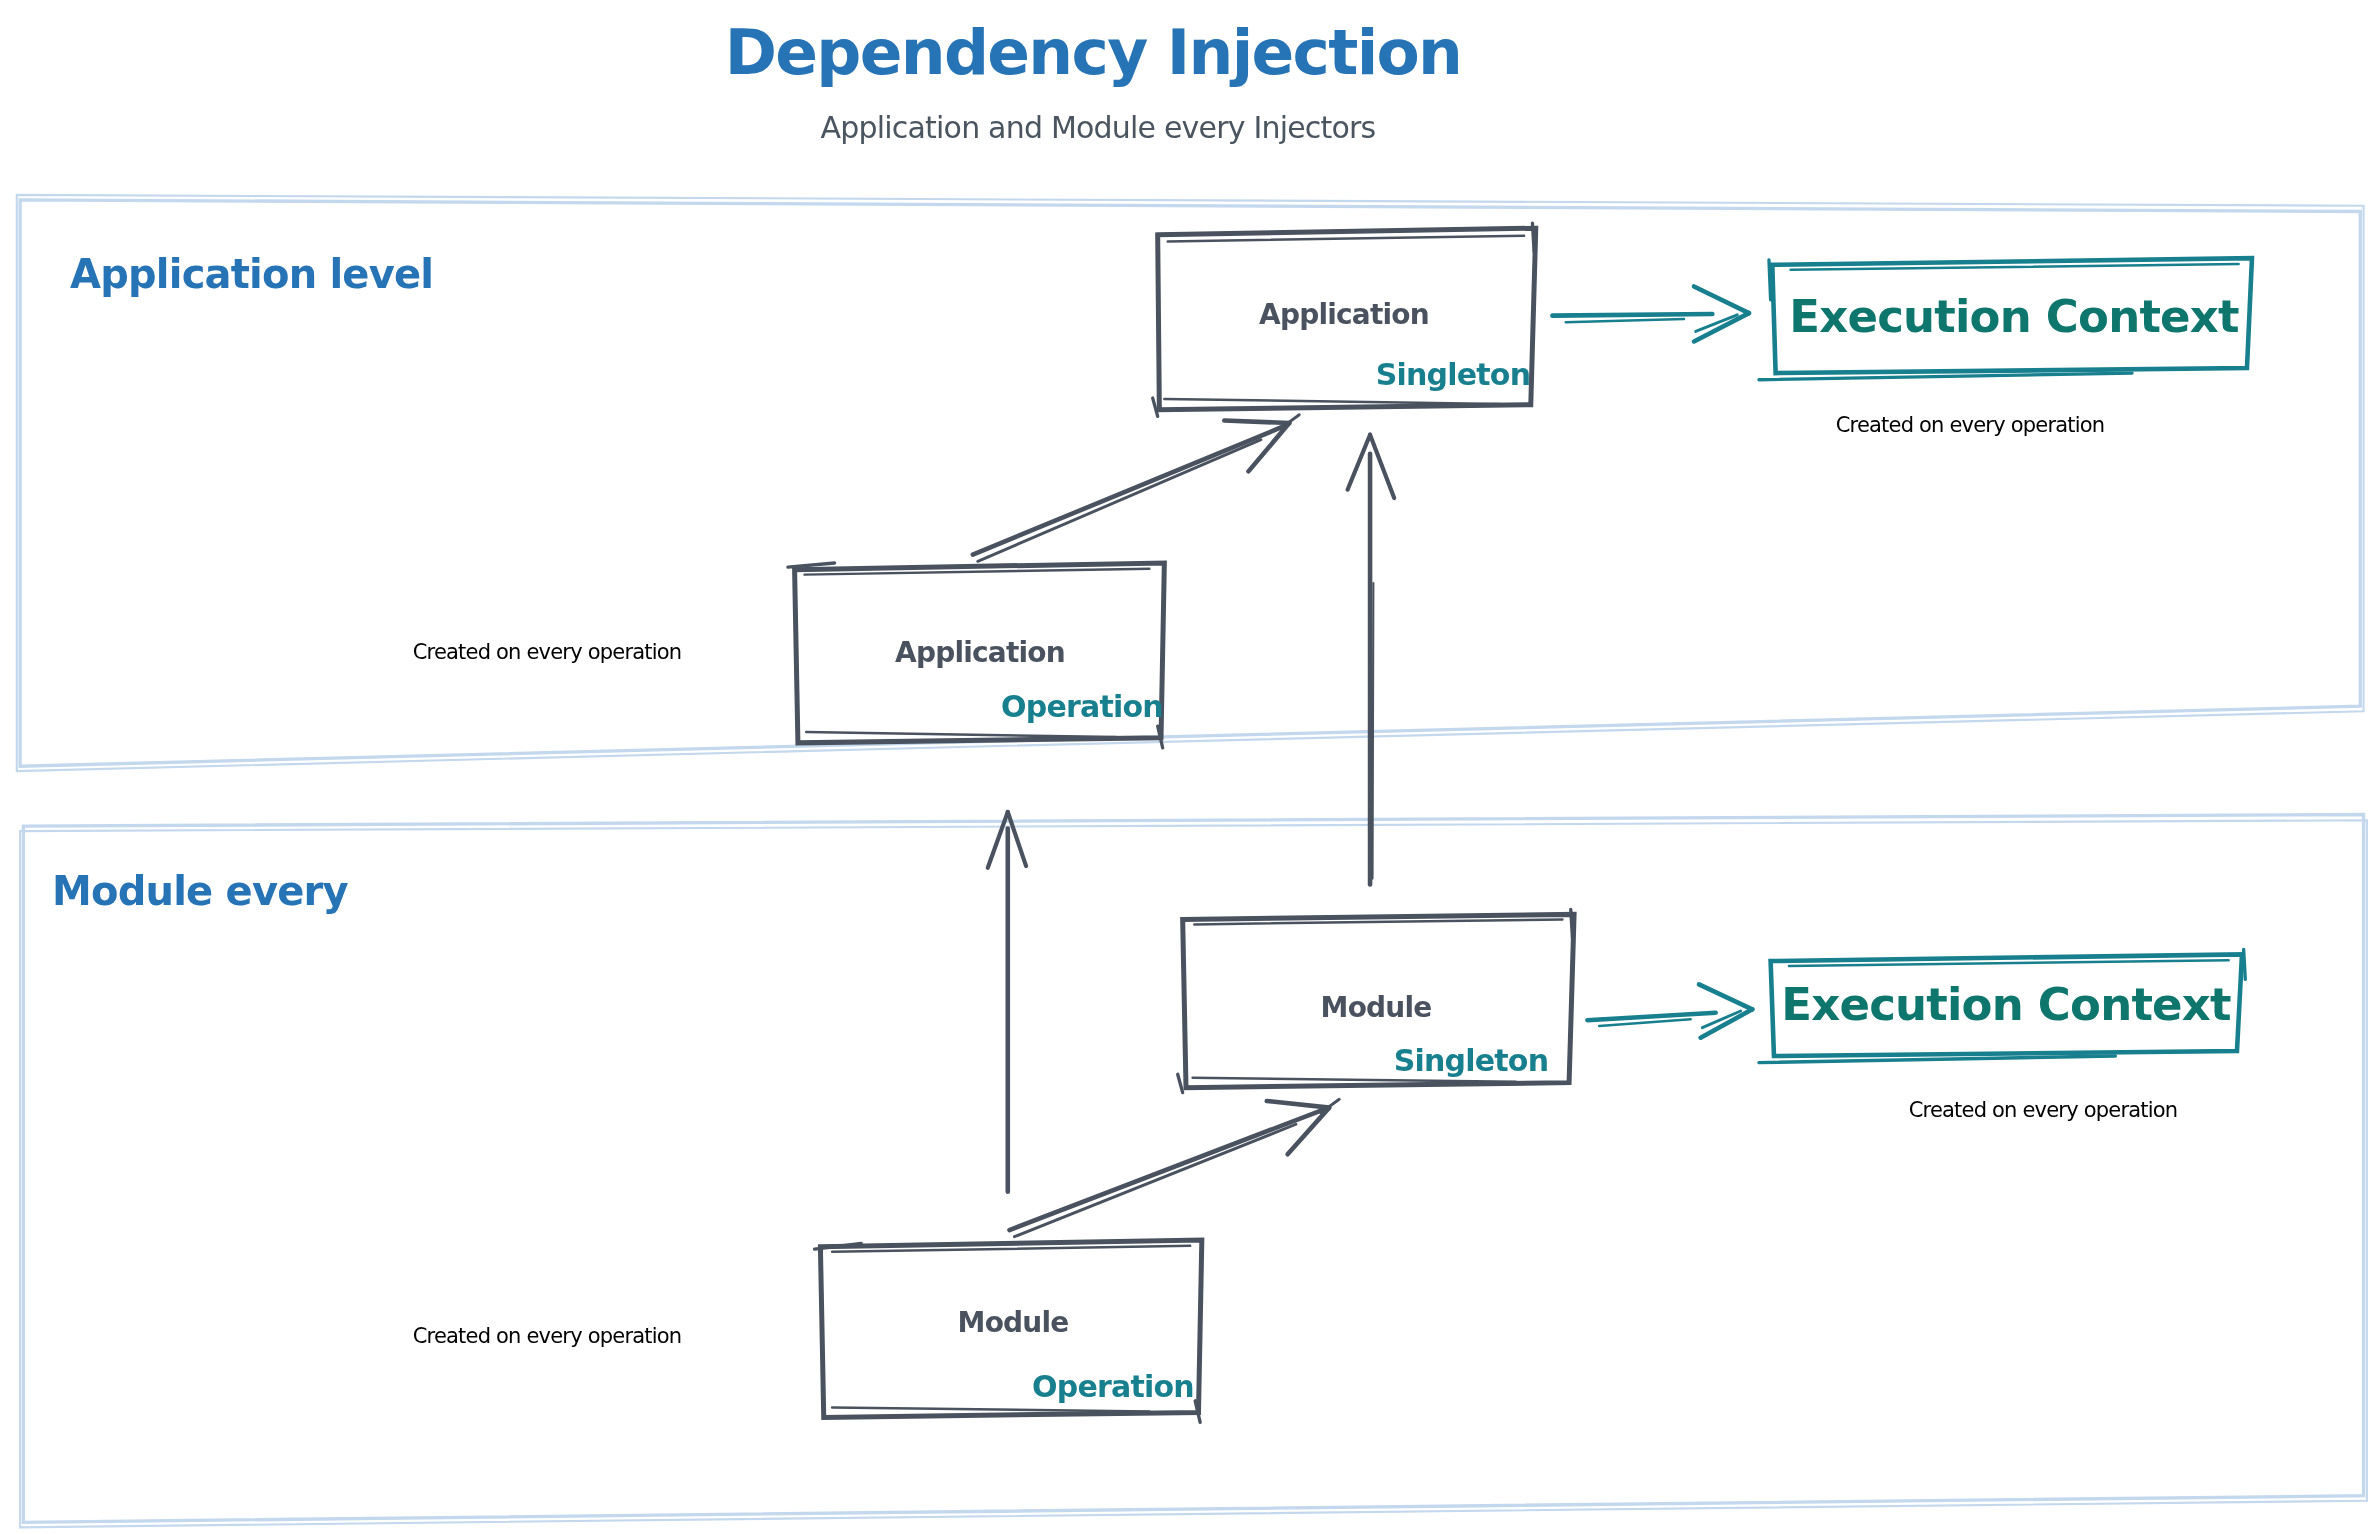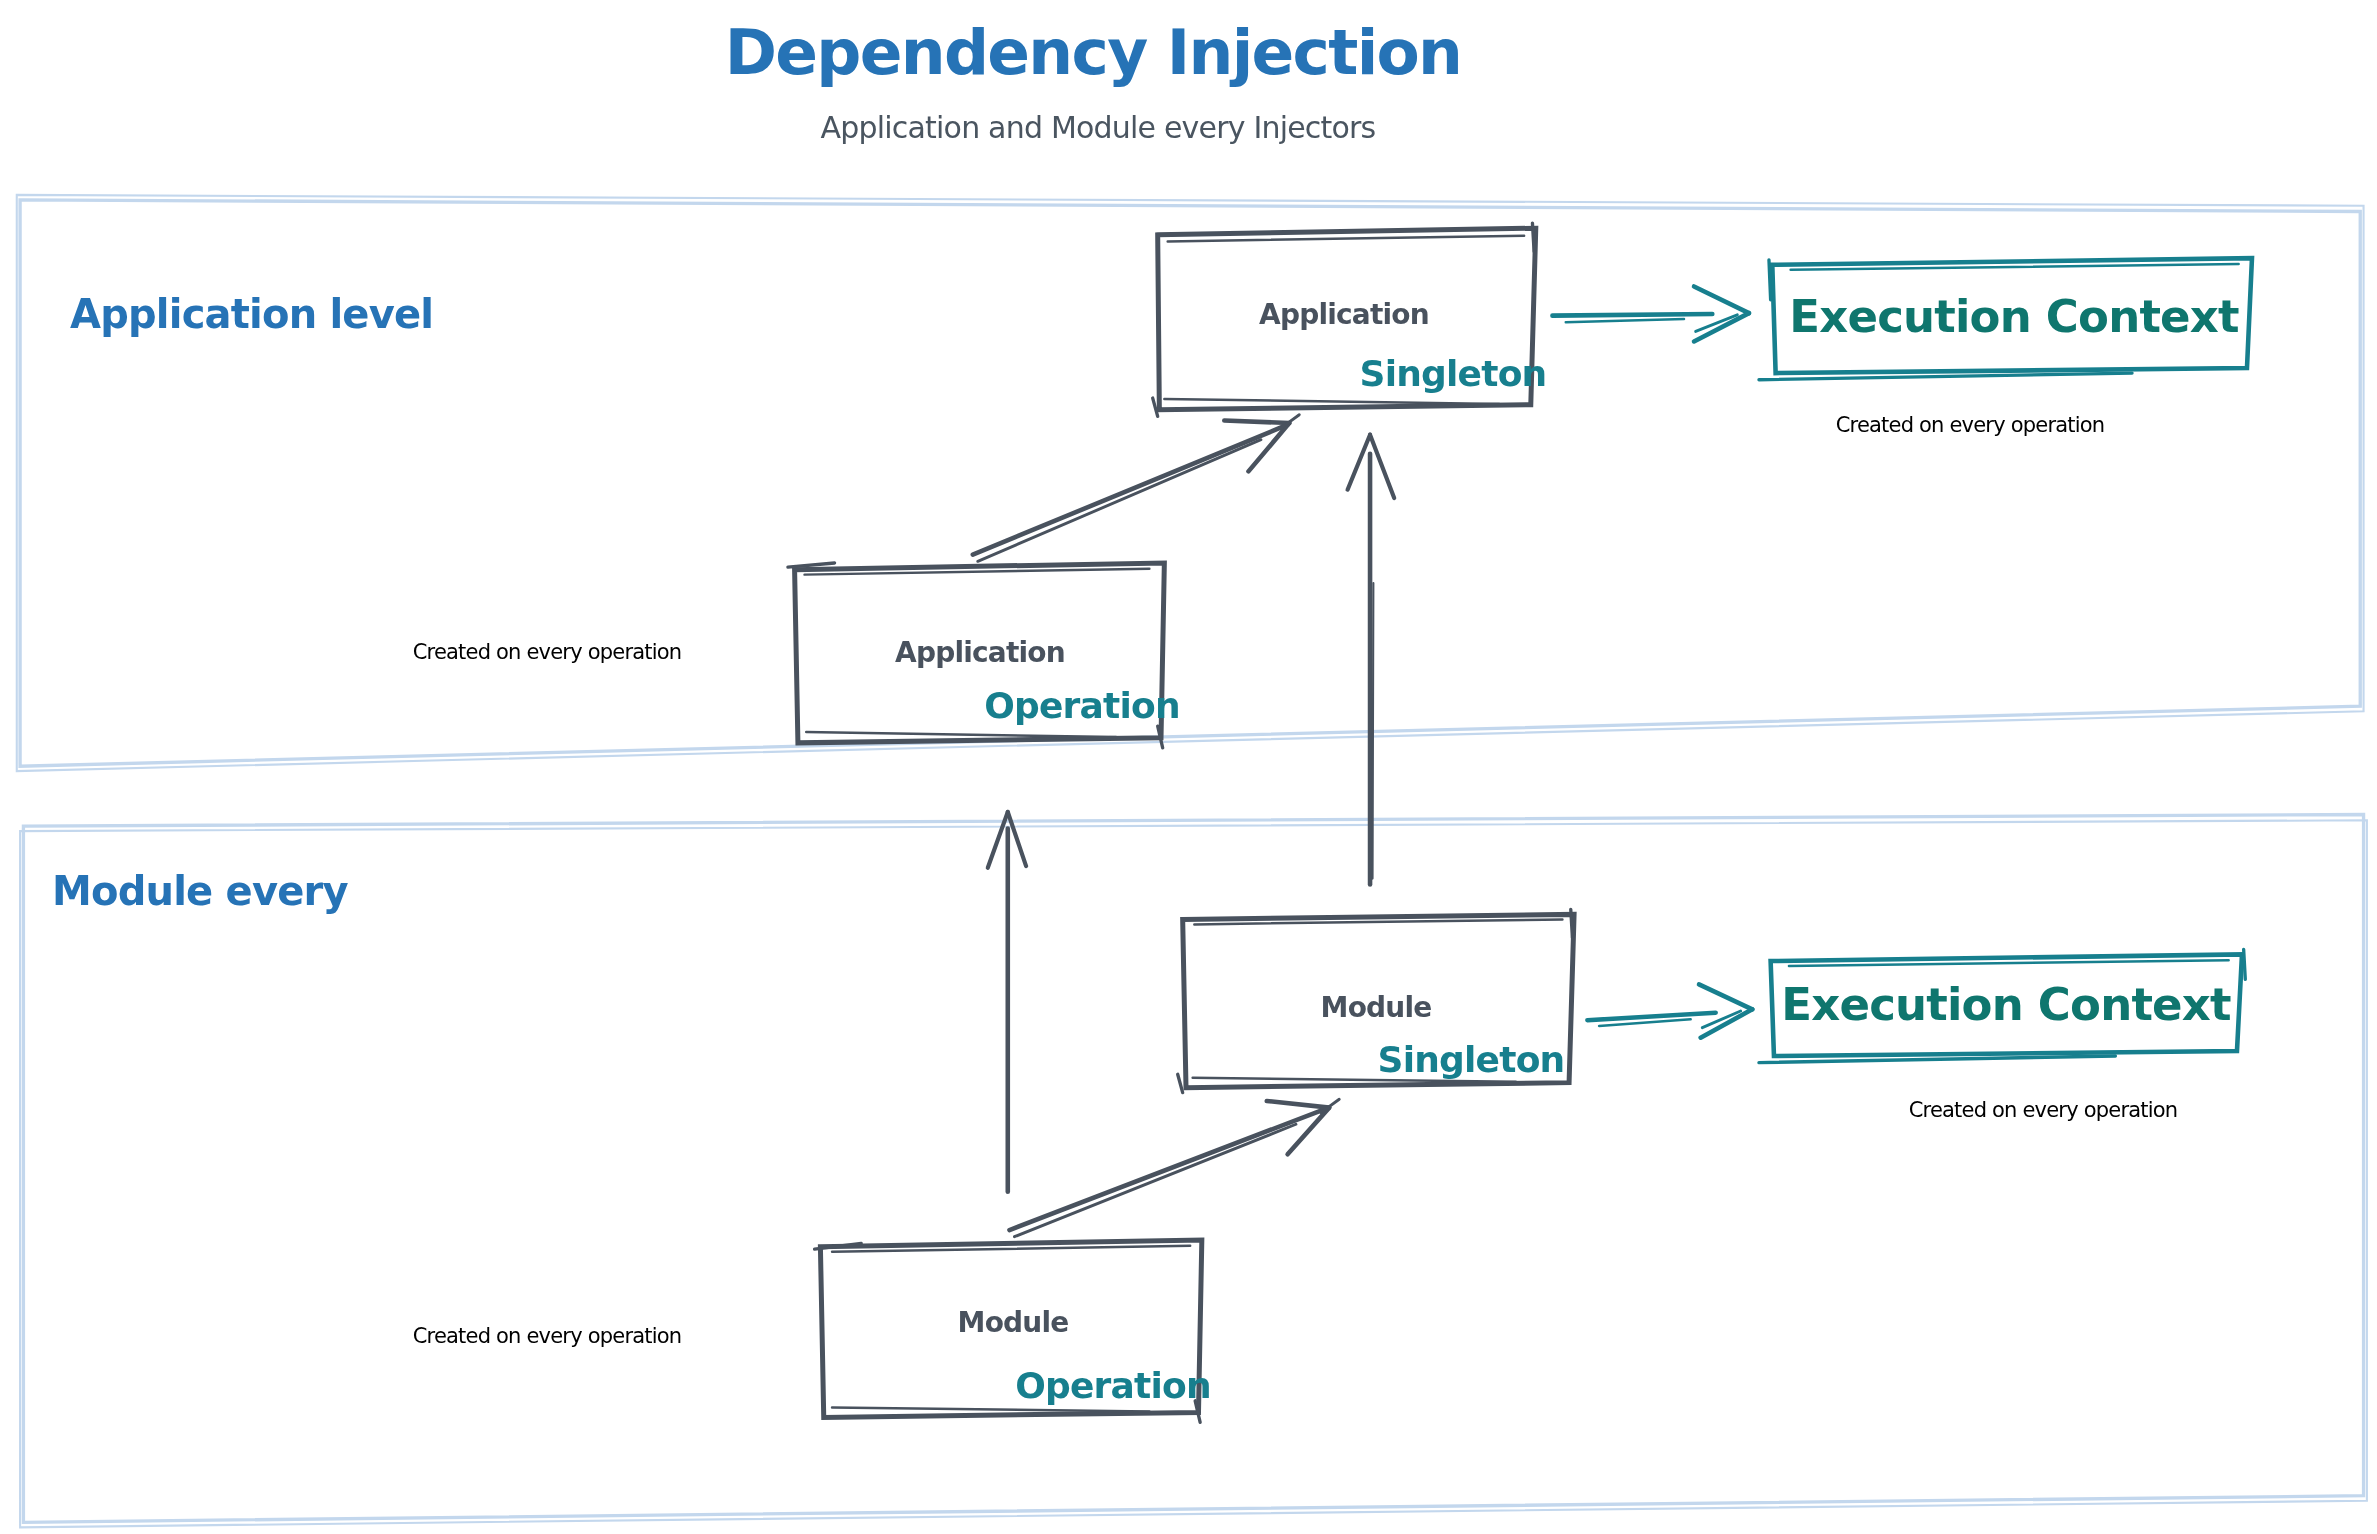--- a/index.html
+++ b/index.html
@@ -15,21 +15,21 @@
     position:absolute;
     transform:translate(-50%,-50%);
     white-space:nowrap;
     line-height:1.1;
   }
   .t.left{transform:translate(0,-50%);}
   .title{font-size:63px;font-weight:bold;letter-spacing:-1.7px;color:#2673b6;}
   .subtitle{font-size:30px;letter-spacing:-0.8px;color:#4a5560;}
   .section-label{font-size:40px;font-weight:bold;letter-spacing:-0.8px;color:#2673b6;}
   .box-title{font-size:28px;font-weight:bold;letter-spacing:-0.8px;color:#49525e;}
-  .box-tag{font-size:36px;font-weight:bold;letter-spacing:-0.8px;color:#177f8e;}
+  .box-tag{font-size:30px;font-weight:bold;letter-spacing:-0.8px;color:#177f8e;}
   .ec-title{font-size:45px;font-weight:bold;letter-spacing:-0.8px;color:#0f766e;}
   .note{font-size:21px;letter-spacing:-0.8px;color:#000000;}
   svg{display:block;}
 </style>
 </head>
 <body>
 
 <div class="stage">
 
   <svg class="layer" viewBox="0 0 2854 1842">
@@ -135,21 +135,21 @@
       <path d="M2090,1214 L2044,1234" stroke-width="3.5"></path>
     </g>
   </svg>
 
   <div class="layer">
 
     <div class="t title" style="left:1093px;top:53px;">Dependency Injection</div>
 
     <div class="t subtitle" style="left:1098px;top:127px;">Application and Module every Injectors</div>
 
-    <div class="t left section-label" style="left:70px;top:274px;margin-top:40px;">Application level</div>
+    <div class="t left section-label" style="left:70px;top:274px;">Application level</div>
 
     <div class="t left section-label" style="left:52px;top:891px;">Module every</div>
 
     <div class="t box-title" style="left:1344px;top:315px;">Application</div>
     <div class="t box-tag" style="left:1453px;top:374px;">Singleton</div>
 
     <div class="t box-title" style="left:980px;top:653px;">Application</div>
     <div class="t box-tag" style="left:1082px;top:706px;">Operation</div>
 
     <div class="t box-title" style="left:1376px;top:1008px;">Module</div>

